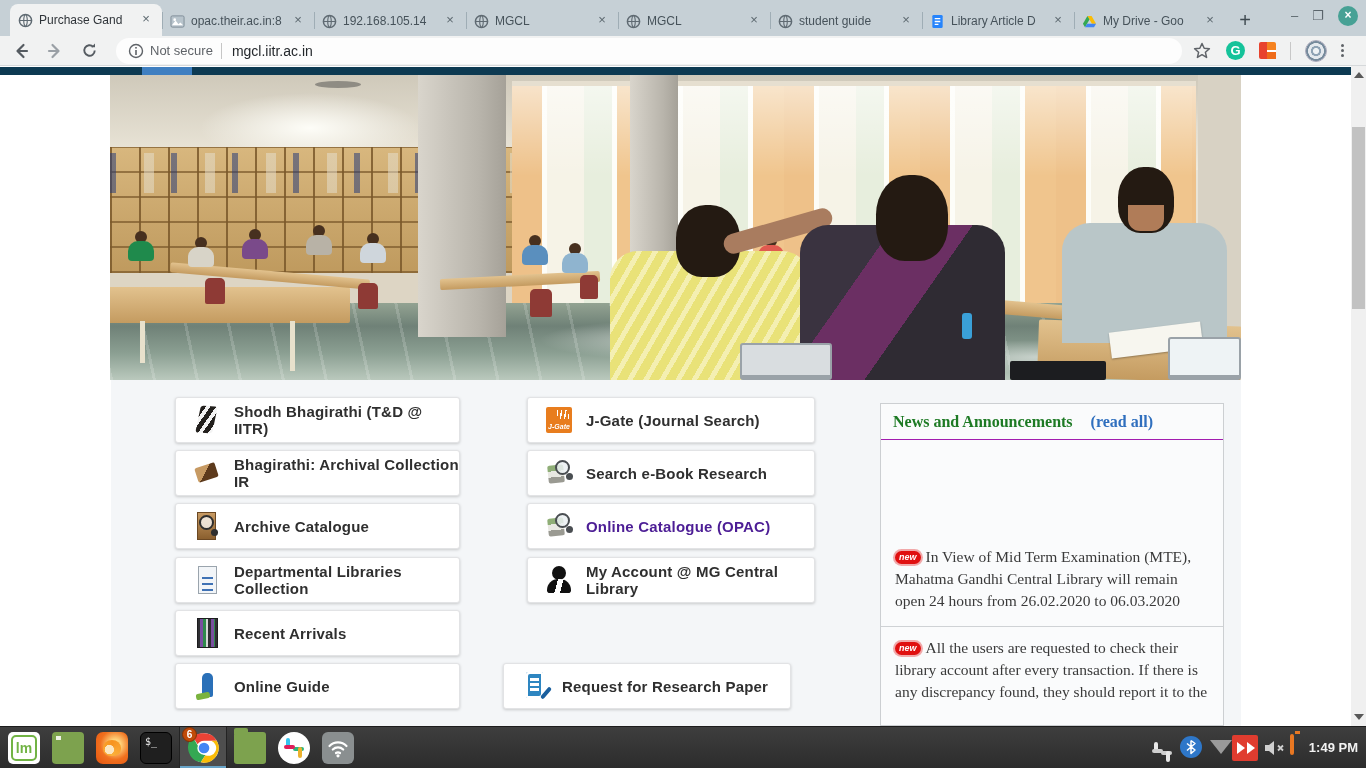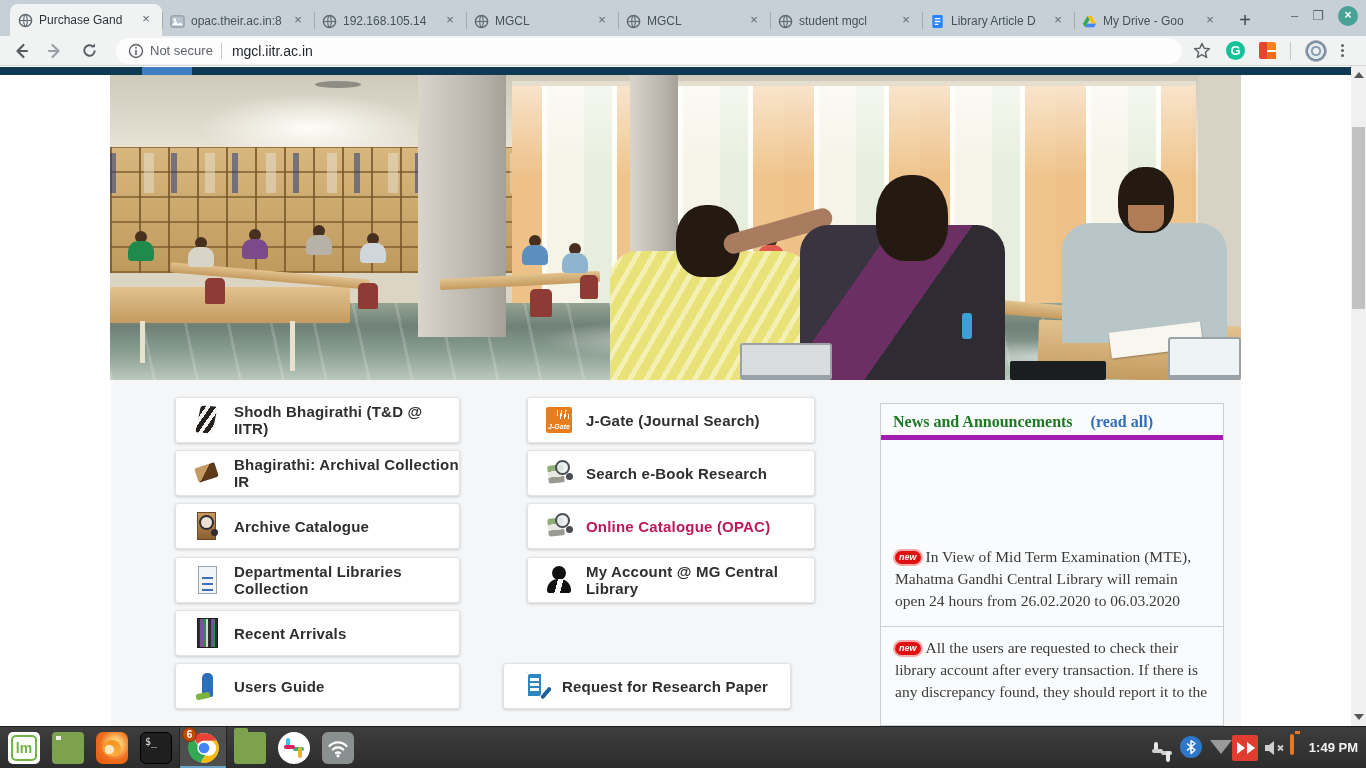--- a/index.html
+++ b/index.html
@@ -69,21 +69,21 @@
   .fg-head { position:absolute; border-radius:46% 46% 40% 40%; background:#241a12; }
   .fg-torso { position:absolute; border-radius:28px 28px 0 0; }
   .laptop-s { position:absolute; background:#d9dde0; border:2px solid #9aa2a8; border-bottom-width:5px; border-radius:3px; }
   .laptop-b { position:absolute; background:#1c1d20; border-radius:2px; }
   .paper { position:absolute; background:#f7f6ef; box-shadow:0 1px 2px rgba(0,0,0,.3); }
 
   
   #content { position:absolute; top:314px; left:111px; width:1130px; height:346px; background:#f4f6f8; }
   .card { position:absolute; height:46px; background:#fff; border:1px solid #e2e3e5; border-radius:3px; box-shadow:0 1px 3px rgba(0,0,0,.18); display:flex; align-items:center; padding-left:18px; cursor:pointer; }
   .card .lbl { font-size:15px; font-weight:bold; color:#2f2f2f; margin-left:14px; letter-spacing:.2px; }
-  .card .lbl.linkblue { color:#be185d; }
+  .card .lbl.linkblue { color:#4c1d95; }
   .qicon { width:26px; height:32px; position:relative; flex:0 0 26px; }
 
   
   .ic-thesis::before { content:''; position:absolute; left:4px; top:2px; width:17px; height:27px; transform:skewX(-8deg) rotate(4deg);
     background:repeating-linear-gradient(115deg,#23201d 0 5px,#f3f3f3 5px 9px); border-radius:3px; }
   .ic-archbox::before { content:''; position:absolute; left:2px; top:8px; width:21px; height:15px; transform:rotate(-18deg);
     background:linear-gradient(135deg,#c79a63 0 45%,#5d3a1c 45%); border-radius:2px; }
   .ic-archsearch::before { content:''; position:absolute; left:3px; top:2px; width:17px; height:26px; background:linear-gradient(#c79a63,#8a5f2e); border:1px solid #6b4823; }
   .ic-archsearch::after { content:''; position:absolute; left:5px; top:5px; width:11px; height:11px; border:2px solid #2e2e2e; border-radius:50%; background:rgba(255,255,255,.75); box-shadow:8px 10px 0 -4px #2e2e2e; }
   .ic-doc::before { content:''; position:absolute; left:4px; top:2px; width:17px; height:26px; background:#f2f5f8; border:1px solid #9aa4ad;
@@ -106,21 +106,21 @@
   .ic-purchase::after { content:''; position:absolute; left:3px; top:19px; width:19px; height:11px;
     background:repeating-linear-gradient(#fff 0 3px,#e88 3px 4px); border:1px solid #e88; }
   .ic-research::before { content:''; position:absolute; left:4px; top:2px; width:17px; height:26px; background:#2e86c1; border-radius:2px;
     box-shadow:inset 2px 2px 0 #fff, inset -2px -2px 0 #fff; }
   .ic-research::after { content:''; position:absolute; left:8px; top:6px; width:9px; height:16px;
     background:repeating-linear-gradient(#2e86c1 0 2px,#fff 2px 5px); transform:rotate(0deg); }
   .ic-research i { position:absolute; right:0px; bottom:2px; width:4px; height:14px; background:#1a5f9e; transform:rotate(40deg); border-radius:2px; }
 
   
   #news { position:absolute; left:769px; top:23px; width:344px; height:323px; background:#fafbfc; border:1px solid #cccfd2; overflow:hidden; }
-  #news-head { height:36px; line-height:36px; padding:0 12px; border-bottom:5px solid #a21caf; font-family:"Liberation Serif",serif; font-size:16px; font-weight:bold; }
+  #news-head { height:36px; line-height:36px; padding:0 12px; border-bottom:1px solid #a21caf; font-family:"Liberation Serif",serif; font-size:16px; font-weight:bold; }
   #news-title { color:#1d7a24; }
   #read-all { color:#2f6fbe; margin-left:14px; cursor:pointer; }
   .news-item { padding:10px 14px 14px; font-family:"Liberation Serif",serif; font-size:15.5px; line-height:22px; color:#3a3a3a; }
   .news-item.first { padding-top:106px; }
   .news-item + .news-item { border-top:1px solid #cfd2d5; }
   .new-badge { display:inline-block; background:#e01010; color:#fff; font-size:9px; font-weight:bold; font-style:italic; line-height:13px; padding:0 4px; border-radius:7px; margin-right:5px; vertical-align:2px; box-shadow:0 0 0 2px rgba(224,16,16,.35); font-family:"Liberation Sans",sans-serif; }
 
   
   #scrollbar { position:absolute; right:0; top:66px; width:15px; height:660px; background:#f0f0f0; }
   .sb-arrow { position:absolute; left:3px; width:0; height:0; border-left:5px solid transparent; border-right:5px solid transparent; }
@@ -258,21 +258,21 @@
     <svg class="fav glyph">
         <use href="#ic-globe"></use>
       </svg>
     <span class="tab-title">MGCL</span>
     <span class="tab-close">×</span>
   </div>
   <div class="tab">
     <svg class="fav glyph">
         <use href="#ic-globe"></use>
       </svg>
-    <span class="tab-title">student mgcl</span>
+    <span class="tab-title">student guide</span>
     <span class="tab-close">×</span>
   </div>
   <div class="tab">
     <svg class="fav glyph">
         <use href="#ic-gdoc"></use>
       </svg>
     <span class="tab-title">Library Article D</span>
     <span class="tab-close">×</span>
   </div>
   <div class="tab">
@@ -425,21 +425,21 @@
     <div class="card" style="left:64px;top:230px;width:285px">
       <span class="qicon ic-shelf"></span>
       <span class="lbl">Recent Arrivals</span>
     </div>
     <div class="card" style="left:64px;top:177px;width:285px">
       <span class="qicon ic-doc"></span>
       <span class="lbl">Departmental Libraries Collection</span>
     </div>
     <div class="card" style="left:64px;top:283px;width:285px">
       <span class="qicon ic-uguide"></span>
-      <span class="lbl">Users Guide</span>
+      <span class="lbl">Online Guide</span>
     </div>
 
     <div class="card" style="left:416px;top:17px;width:288px">
       <span class="qicon ic-jgate">
           <i></i>
         </span>
       <span class="lbl">J-Gate (Journal Search)</span>
     </div>
     <div class="card" style="left:416px;top:70px;width:288px">
       <span class="qicon ic-booksearch"></span>

